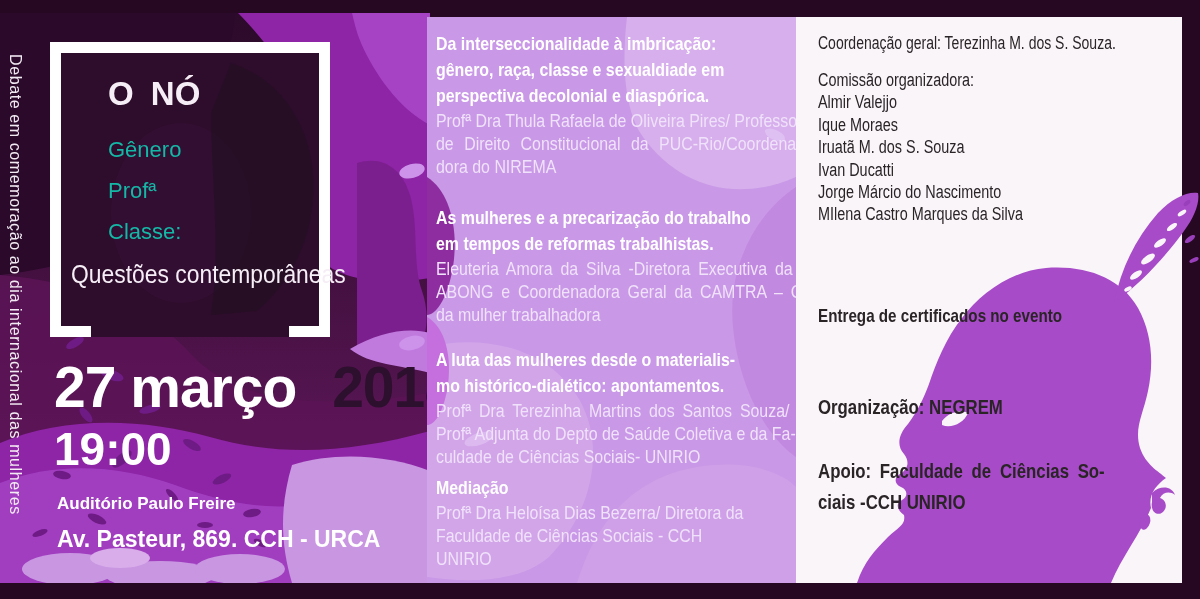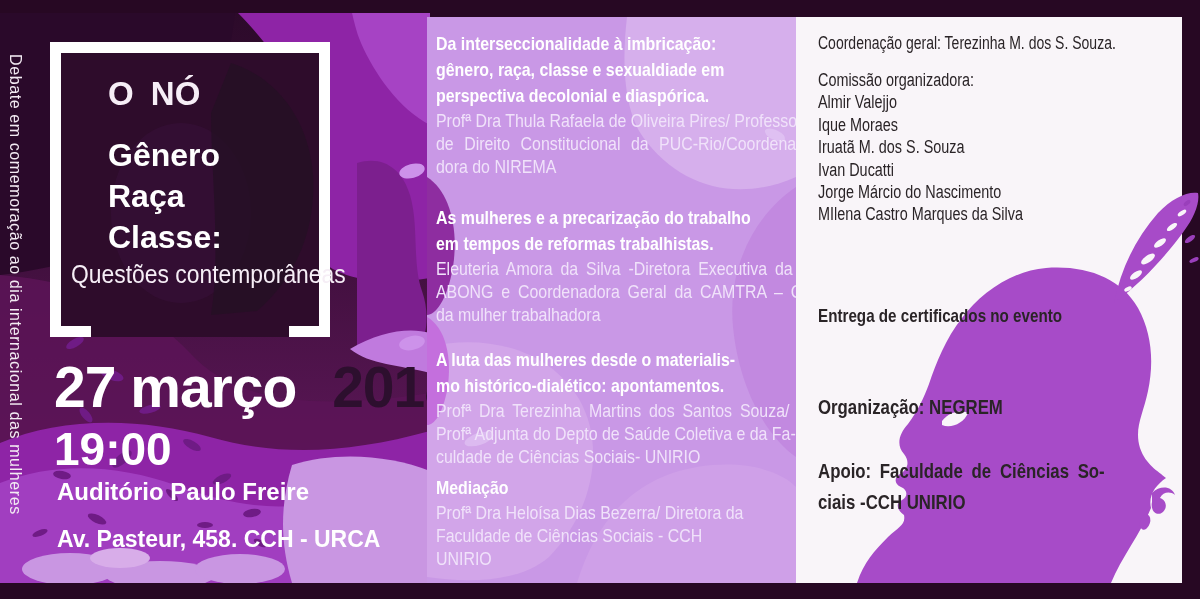--- a/index.html
+++ b/index.html
@@ -21,28 +21,28 @@
   .frame{
     left:50px;top:42px;width:280px;height:295px;box-sizing:border-box;
     border:11px solid #fff;border-bottom:none;background:#2e0c2b;
   }
   .frame:before,.frame:after{
     content:"";position:absolute;bottom:0;width:30px;height:11px;background:#fff;
   }
   .frame:before{left:0;}
   .frame:after{right:0;}
   .frame-title{left:47px;top:22px;color:#f6eef6;font-size:33px;font-weight:bold;word-spacing:8px;}
-  .frame-kw{left:47px;color:#ffffff;font-size:32px;font-weight:bold;white-space:nowrap;}
+  .frame-kw{left:47px;color:#14b8a6;font-size:22px;font-weight:normal;white-space:nowrap;}
   .frame-sub{left:10px;top:206px;color:#f6eef6;font-size:26px;white-space:nowrap;
     transform:scale(.88,1);transform-origin:0 0;}
   .date-line{left:54px;top:354px;font-size:57px;font-weight:bold;letter-spacing:-1px;white-space:nowrap;}
   .date-line .d{color:#ffffff;}
   .date-line .y{color:#2d0f2e;margin-left:21px;}
   .time-line{left:54px;top:422px;font-size:46px;font-weight:bold;color:#fff;}
-  .venue-line{left:57px;top:478px;font-size:24px;font-weight:bold;color:#fff;white-space:nowrap;}
+  .venue-line{left:57px;top:494px;font-size:17px;font-weight:bold;color:#fff;white-space:nowrap;}
   .addr-line{left:57px;top:526px;font-size:23px;font-weight:bold;color:#fff;white-space:nowrap;}
 
   
   .panel-mid{left:427px;top:17px;width:369px;height:544px;}
   .mid-text{left:9px;transform:scale(.86,1);transform-origin:0 0;}
   .talk-title{color:#ffffff;font-size:18.5px;font-weight:bold;line-height:26px;white-space:nowrap;}
   .talk-body{color:#f0e2fa;font-size:18.5px;line-height:23px;white-space:nowrap;}
   .ws1{word-spacing:7px;}
   .ws2{word-spacing:4px;}
 
@@ -106,32 +106,32 @@
 
   <div class="abs side-note">Debate em comemoração ao dia internacional das mulheres</div>
 
   <div class="abs frame">
     <svg class="abs" style="left:0;top:0" width="285" height="273" viewBox="0 0 285 273" aria-hidden="true">
       <ellipse cx="120" cy="160" rx="70" ry="90" fill="#38103a" opacity="0.55"></ellipse>
       <path d="M170,10 C215,24 248,66 252,122 C255,172 238,222 196,258 L150,262 C160,200 150,120 150,60 Z" fill="#241024" opacity="0.8"></path>
     </svg>
     <div class="abs frame-title">O NÓ</div>
     <div class="abs frame-kw" style="top:84px">Gênero</div>
-    <div class="abs frame-kw" style="top:125px">Raça</div>
+    <div class="abs frame-kw" style="top:125px">Profª</div>
     <div class="abs frame-kw" style="top:166px">Classe:</div>
     <div class="abs frame-sub">Questões contemporâneas</div>
   </div>
 
   <div class="abs date-line">
     <span class="d">27 março</span>
     <span class="y">2018</span>
   </div>
   <div class="abs time-line">19:00</div>
   <div class="abs venue-line">Auditório Paulo Freire</div>
-  <div class="abs addr-line">Av. Pasteur, 458. CCH - URCA</div>
+  <div class="abs addr-line">Av. Pasteur, 869. CCH - URCA</div>
 
   <div class="abs panel-mid">
     <svg class="abs" style="left:0;top:0" width="369" height="566" viewBox="0 0 369 566" aria-hidden="true">
       <rect width="369" height="566" fill="#c998e6"></rect>
       <path d="M200,0 H369 V160 C310,186 252,170 216,120 C196,92 195,42 200,0 Z" fill="#d6afec"></path>
       <path d="M369,170 C330,196 300,248 306,310 C312,372 340,420 369,440 Z" fill="#c289e0"></path>
       <path d="M0,330 C60,316 122,332 152,382 C178,427 168,492 122,540 C92,566 40,566 0,560 Z" fill="#d2a5e9"></path>
       <path d="M150,566 C170,500 210,460 270,450 C320,442 355,455 369,470 L369,566 Z" fill="#cfa0e8"></path>
       <path d="M0,160 C22,174 32,210 26,250 C20,284 8,298 0,298 Z" fill="#8e2da0"></path>
       <path d="M0,300 C18,310 26,340 20,374 C15,398 7,408 0,408 Z" fill="#c46fdd"></path>

